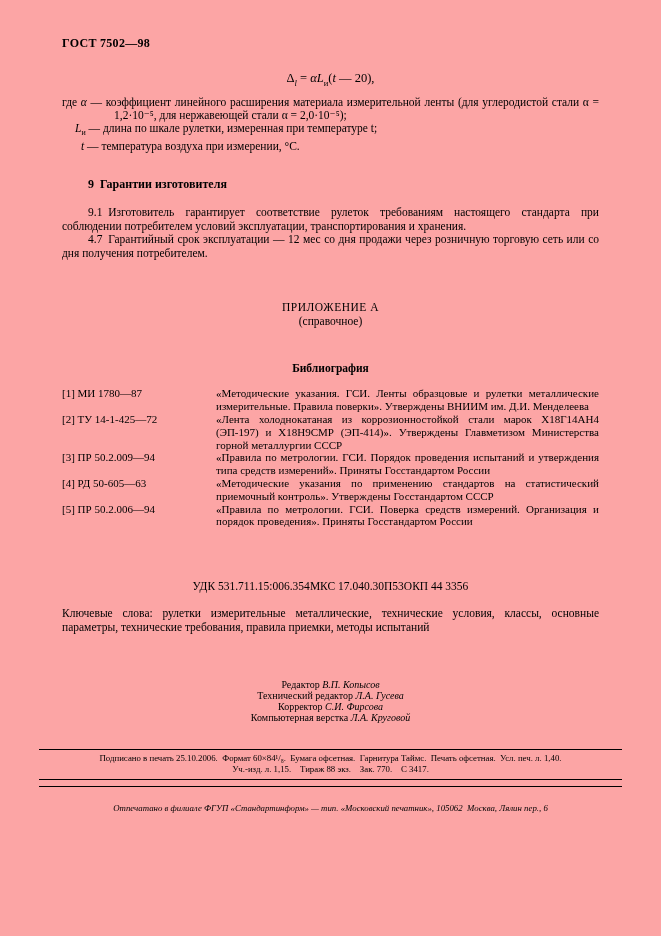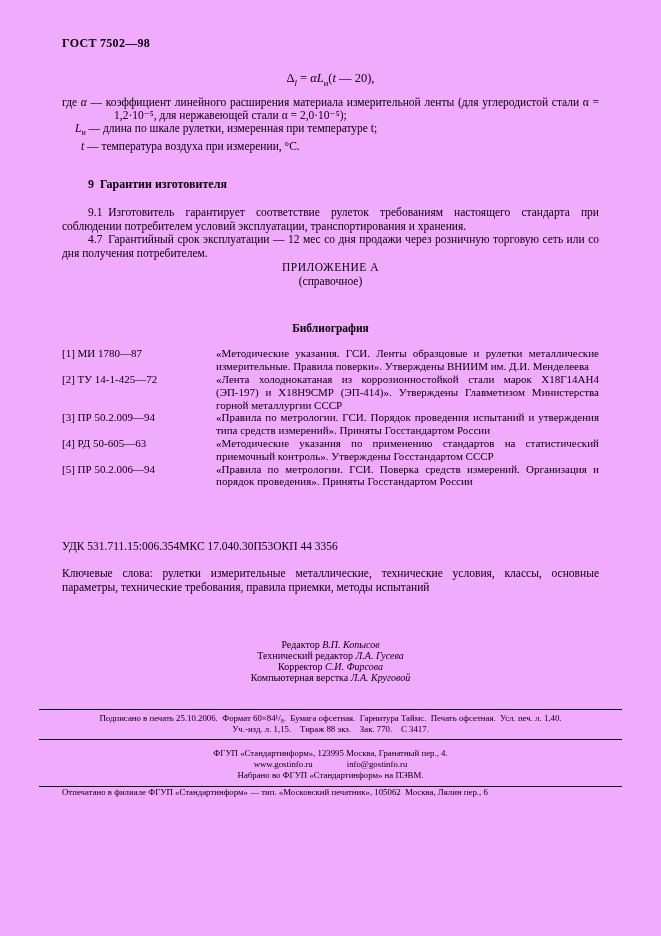--- a/index.html
+++ b/index.html
@@ -1,55 +1,55 @@
 <!DOCTYPE html>
 <html><head>
 <meta charset="utf-8">
 <style>
   * { margin:0; padding:0; box-sizing:border-box; }
   html,body { background:#ffffff; }
   .page {
     width:661px; height:936px;
-    background:#f0abfc;
+    background:#fca5a5;
     color:#000;
     font-family:"Liberation Serif","DejaVu Serif",serif;
     padding:36px 62px 0 62px;
     position:relative;
     overflow:hidden;
   }
   .it { font-style:italic; }
   .doc-number { font-size:12px; font-weight:bold; letter-spacing:0.3px; }
   .formula { text-align:center; font-size:12.5px; margin-top:20px; }
   .formula sub { font-size:8.5px; }
   .defs { margin-top:8px; font-size:11.5px; line-height:13.4px; }
   .def-0 { padding-left:52px; text-indent:-52px; text-align:justify; }
   .def-1 { margin-left:13px; }
   .def-1 sub { font-size:8px; }
   .def-2 { margin-left:19px; }
   .section-title { margin-top:24px; margin-left:26px; font-size:12px; font-weight:bold; }
   .para { font-size:11.5px; line-height:13.5px; text-indent:26px; text-align:justify; }
   .para.first { margin-top:14px; }
-  .appendix { text-align:center; font-size:11.5px; line-height:14px; }
+  .appendix { margin-top:40px; text-align:center; font-size:11.5px; line-height:14px; }
   .appendix-title { letter-spacing:0.5px; }
   .bib-title { margin-top:34px; text-align:center; font-weight:bold; font-size:11.5px; }
   .bib { margin-top:13px; font-size:11px; line-height:12.8px; }
   .bib-entry { display:flex;gap:48px; }
   .bib-ref { flex:0 0 106px; width:106px; }
   .bib-text { flex:1; text-align:justify; }
-  .codes { display:flex; justify-content:flex-start; margin-top:52px; font-size:11.5px; }
+  .codes { display:flex; justify-content:center; margin-top:52px; font-size:11.5px; }
   .keywords { margin-top:15px; font-size:11.5px; line-height:13.5px; text-align:justify; }
   .staff { margin-top:46px; text-align:center; font-size:10px; line-height:10.8px; }
   .rule { height:1px; background:#000; margin-left:-23px; margin-right:-23px; }
   .rule-1 { margin-top:26px; }
   .imprint { text-align:center; font-size:8.8px; line-height:11px; margin-top:3px; }
   .rule-2 { margin-top:4px; }
   .publisher { text-align:center; font-size:8.8px; line-height:10.6px; margin-top:8px; }
   .pub-contacts .gap { display:inline-block; width:34px; }
   .rule-3 { margin-top:6px; }
-  .footer-line { text-align:left; font-size:8.8px; margin-top:0; }
+  .footer-line { text-align:center; font-size:8.8px; margin-top:16px;font-style:italic; }
 </style>
 </head>
 <body>
 
 <div class="page">
 
   <div class="doc-number">ГОСТ 7502—98</div>
 
   <div class="formula"><span>Δ</span><sub class="it">l</sub><span> = </span><span class="it">αL</span><sub>и</sub><span>(</span><span class="it">t</span><span> — 20),</span></div>
 
@@ -112,23 +112,18 @@
 
   <div class="rule rule-1"></div>
 
   <div class="imprint">
     <div>Подписано в печать 25.10.2006. Формат 60×84¹/₈. Бумага офсетная. Гарнитура Таймс. Печать офсетная. Усл. печ. л. 1,40.</div>
     <div>Уч.-изд. л. 1,15. Тираж 88 экз. Зак. 770. С 3417.</div>
   </div>
 
   <div class="rule rule-2"></div>
 
-  <div class="publisher">
-    <div>ФГУП «Стандартинформ», 123995 Москва, Гранатный пер., 4.</div>
-    <div class="pub-contacts"><span>www.gostinfo.ru</span><span class="gap"></span><span>info@gostinfo.ru</span></div>
-    <div>Набрано во ФГУП «Стандартинформ» на ПЭВМ.</div>
-  </div>
 
   <div class="rule rule-3"></div>
 
   <div class="footer-line">Отпечатано в филиале ФГУП «Стандартинформ» — тип. «Московский печатник», 105062 Москва, Лялин пер., 6</div>
 
 </div>
 
 </body></html>

